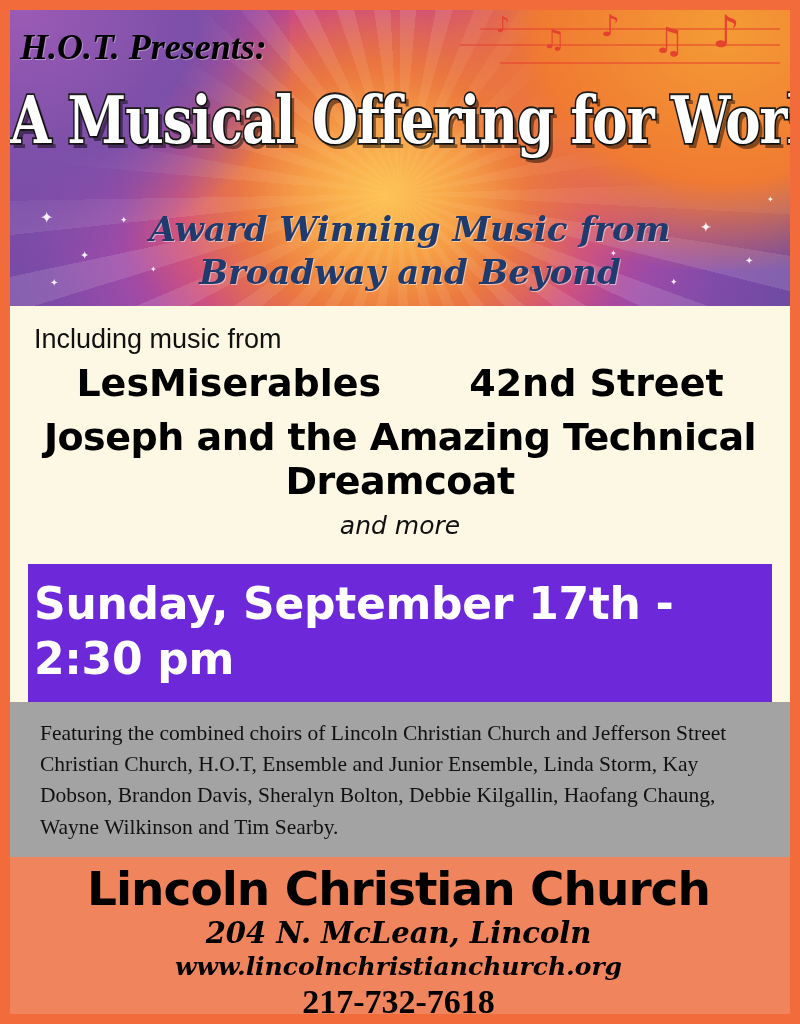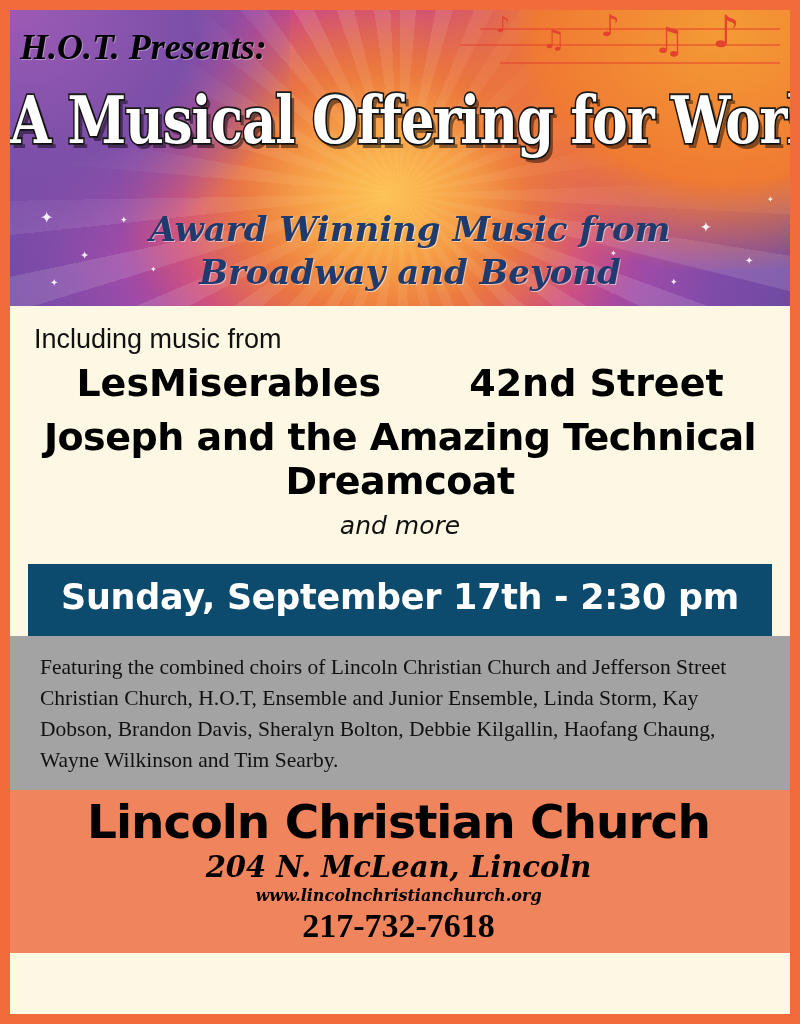--- a/index.html
+++ b/index.html
@@ -184,27 +184,27 @@
     font-style: italic;
     font-size: 25px;
     color: #111;
     margin-top: 8px;
     margin-bottom: 10px;
   }
 
   
   .datebar {
     margin: 8px 18px 0 18px;
-    background: #0c4a6e;
+    background: #6d28d9;
     color: #fff;
-    text-align: center;
+    text-align: left;
     padding: 12px 6px 16px 6px;
     font-family: "DejaVu Sans", sans-serif;
     font-weight: bold;
-    font-size: 35px;
+    font-size: 44px;
     line-height: 1.25;
     letter-spacing: -0.3px;
   }
 
   
   .featuring {
     background: #a3a3a3;
     padding: 16px 30px 14px 30px;
     font-family: "Liberation Serif", serif;
     font-size: 21.5px;
@@ -232,21 +232,21 @@
     font-weight: bold;
     font-style: italic;
     font-size: 29px;
     color: #000;
     margin-top: 2px;
   }
   .church-web {
     font-family: "DejaVu Serif", serif;
     font-weight: bold;
     font-style: italic;
-    font-size: 16px;
+    font-size: 25px;
     color: #000;
     margin-top: 2px;
   }
   .church-phone {
     font-family: Liberation Serif, serif;
     font-weight: bold;
     font-size: 34px;
     color: #000;
     margin-top: 2px;
   }

